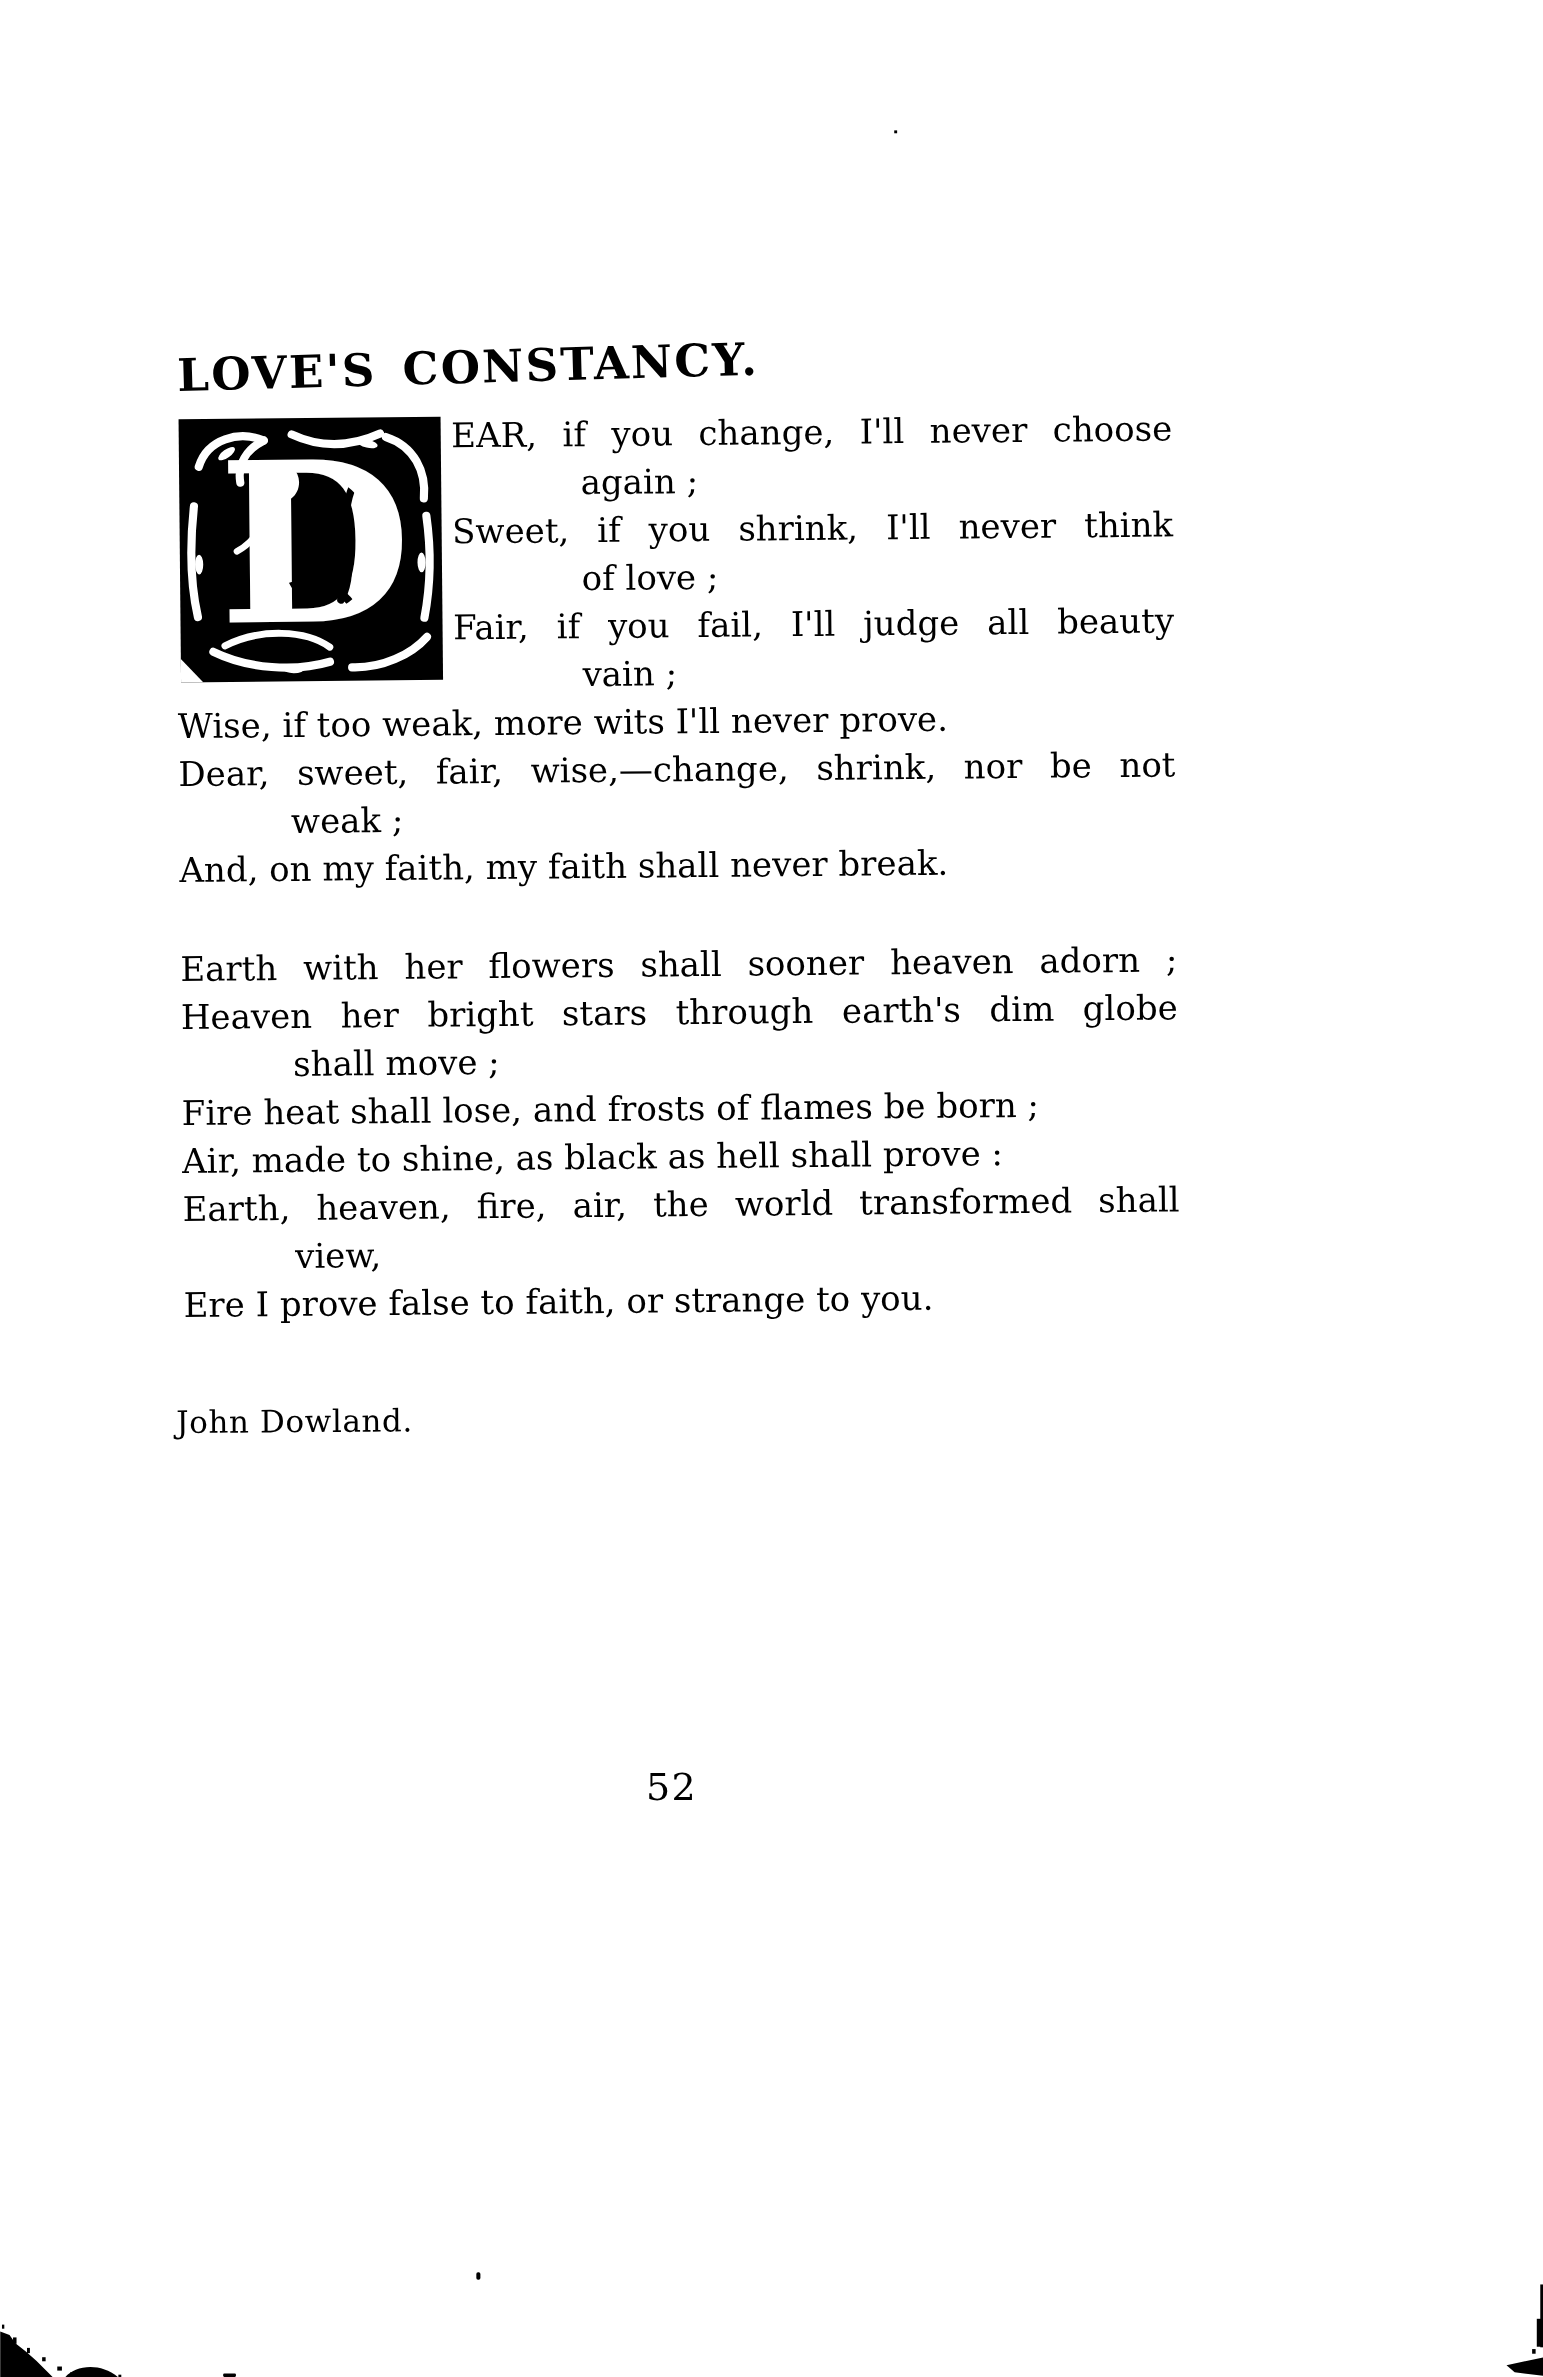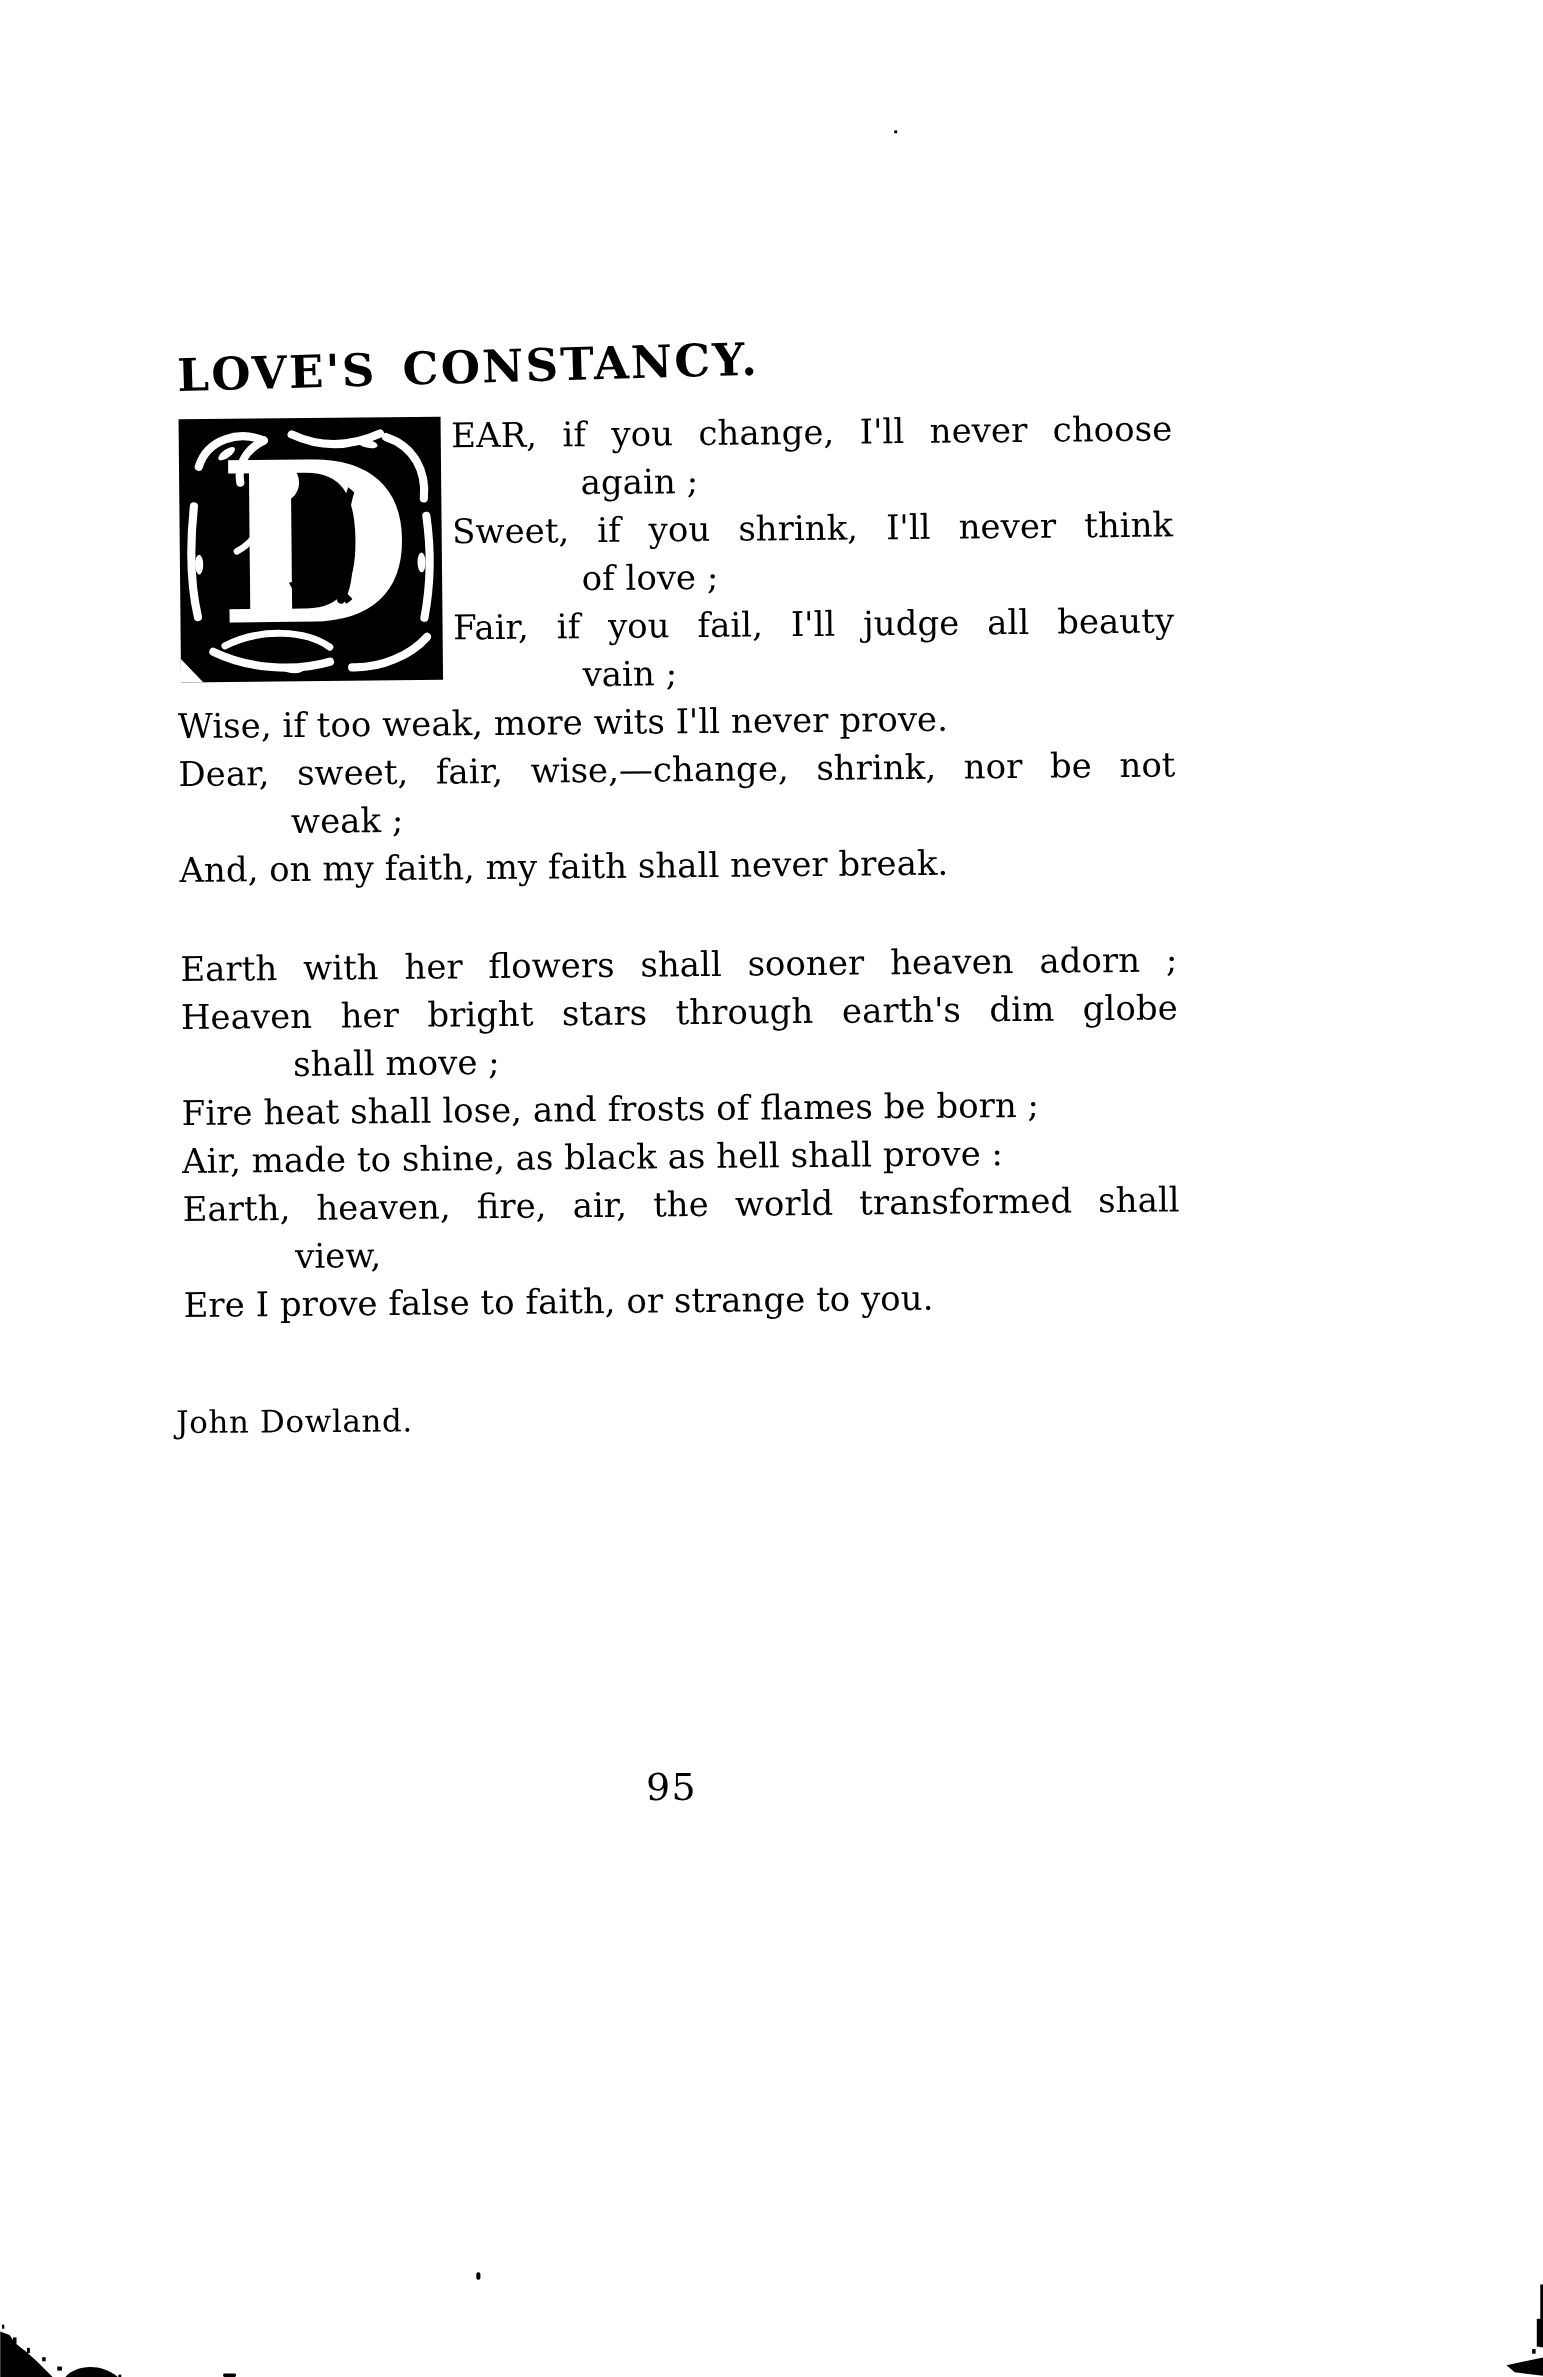--- a/index.html
+++ b/index.html
@@ -119,21 +119,21 @@
       <div class="line">Air, made to shine, as black as hell shall prove :</div>
       <div class="line j">Earth, heaven, fire, air, the world transformed shall</div>
       <div class="line ib">view,</div>
       <div class="line">Ere I prove false to faith, or strange to you.</div>
     </div>
 
   </div>
 
   <div class="attribution">John Dowland.</div>
 
-  <div class="pagenum">95</div>
+  <div class="pagenum">52</div>
 
   <svg class="artifacts" viewBox="0 0 2652 4084" aria-hidden="true">
     <g fill="#000">
 
       <path d="M0,4006 L16,4012 L26,4026 L44,4040 L62,4056 L90,4084 L0,4084 Z"></path>
       <rect x="22" y="4016" width="6" height="11"></rect>
       <rect x="46" y="4034" width="5" height="9"></rect>
       <rect x="72" y="4050" width="6" height="7"></rect>
       <rect x="98" y="4066" width="8" height="7"></rect>
       <rect x="120" y="4076" width="5" height="5"></rect>

